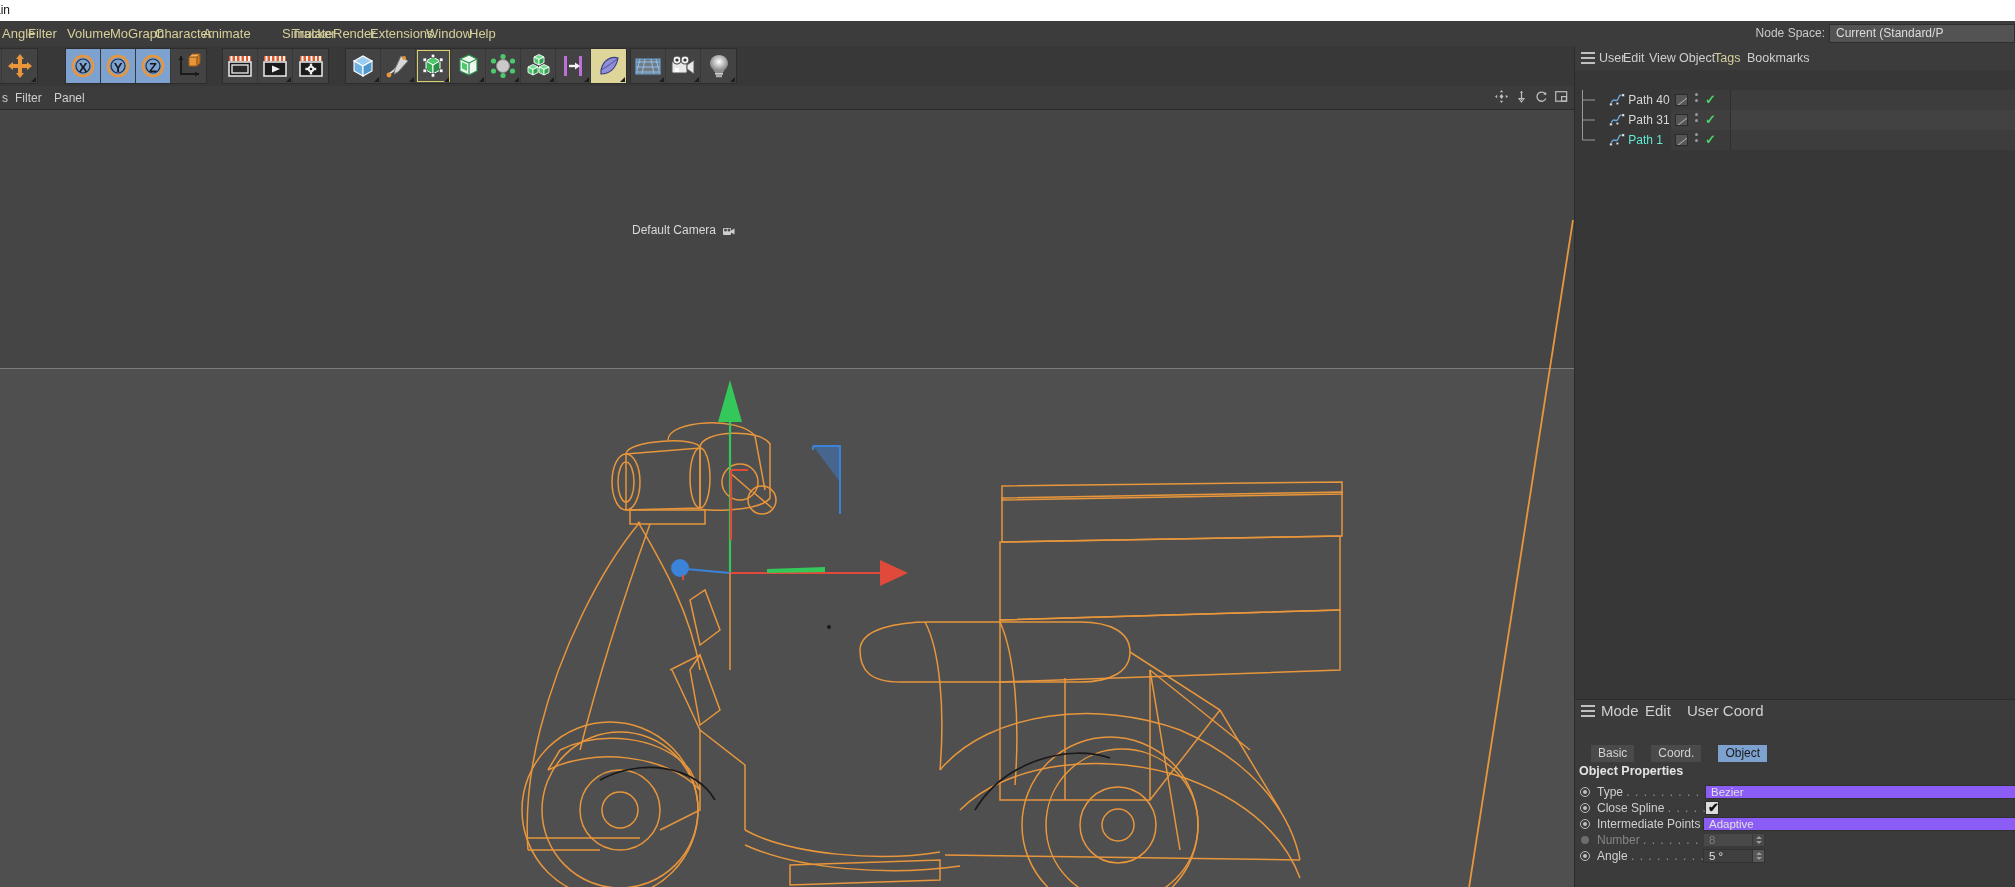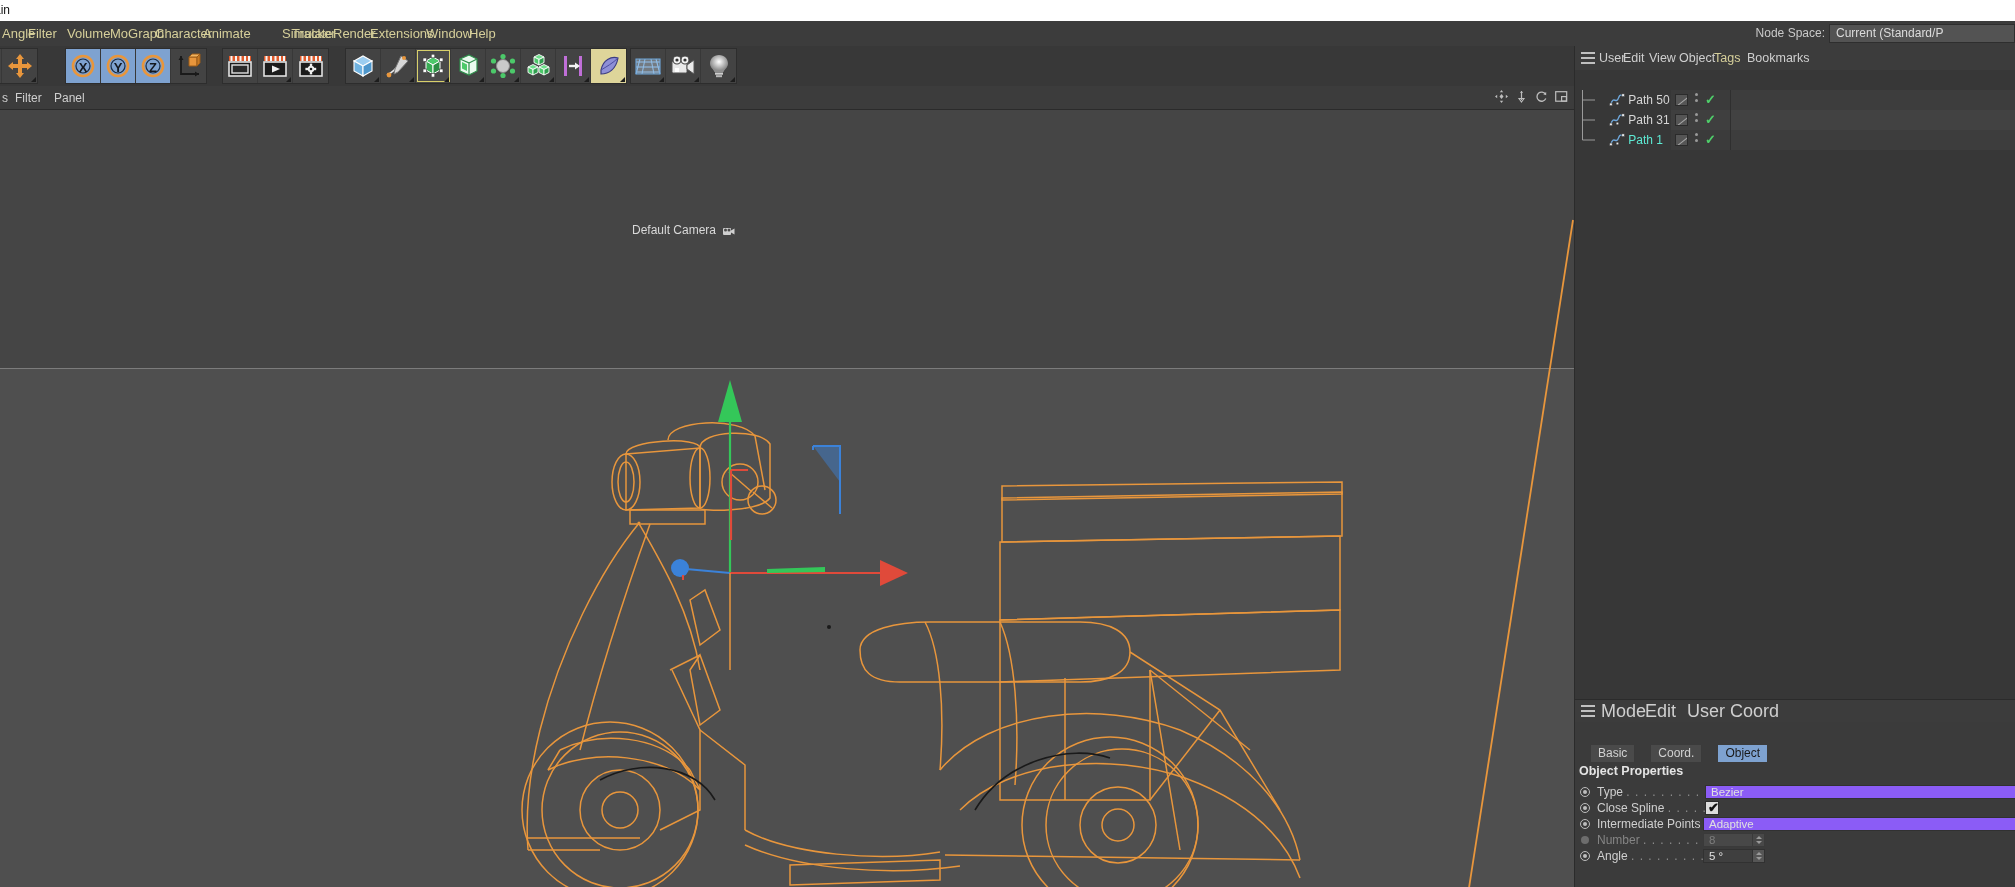--- a/index.html
+++ b/index.html
@@ -104,21 +104,21 @@
   .swatch:after { content:""; position:absolute; left:-3px; top:5px; width:22px; height:1px;
                   background:#aaa; transform:rotate(-38deg); }
   .dots { position:absolute; left:120px; top:3px; }
   .dots i { display:block; width:3px; height:3px; border-radius:50%; background:#9a9a9a; margin-bottom:3px; }
   .tick { position:absolute; left:130px; top:3px; color:#4fcf6a; font-size:13px; line-height:13px; font-weight:bold;}
 
   
   .attrmgr { position:absolute; left:0; top:678px; width:441px; height:188px;
              background:#3b3b3b; border-left:1px solid #2b2b2b; border-top:1px solid #2b2b2b; }
   .am-menubar { position:absolute; left:0; top:0; width:441px; height:22px; background:#3c3c3c; }
-  .am-menubar .am-mi { position:absolute; top:0; height:22px; line-height:22px; font-size:18px; color:#cfcfcf; }
+  .am-menubar .am-mi { position:absolute; top:0; height:22px; line-height:22px; font-size:15px; color:#cfcfcf; }
   .am-title { position:absolute; left:0; top:22px; width:441px; height:22px;
               border-top:1px solid #313131; }
   .am-title .t { position:absolute; left:28px; top:0; height:22px; line-height:22px;
                  font-size:12.5px; color:#d8d8d8; }
   .am-tabs { position:absolute; left:0; top:45px; height:17px; display:flex; }
   .am-tab { height:17px; line-height:17px; padding:0 7px; font-size:12px; color:#d2d2d2;
             background:#4a4a4a; border-right:1px solid #3a3a3a;margin-left:16px; }
   .am-tab.active { background:#7ea2d0; color:#1a1a1a; }
   .am-section { position:absolute; left:4px; top:64px; font-size:12.5px; color:#e4e4e4; font-weight:bold; }
   .prow { position:absolute; left:0; width:441px; height:16px; }
@@ -597,21 +597,21 @@
             <div class="restbg"></div>
             <div class="cols"></div>
             <div style="position: absolute; left: 0px; top: 0px; width: 96px; height: 20px;"><svg width="96" height="20">
                 <path d="M7.5 0 L7.5 20 M7.5 10 L20 10" stroke="#9a9a9a" stroke-width="1" fill="none"></path>
               </svg></div>
             <div class="namecell" style="left: 34px; color: rgb(214, 214, 214);"><svg width="16" height="14" viewBox="0 0 18 16" style="vertical-align:-3px">
                 <path d="M2 13 C 5 2, 8 14, 11 5 C 13 0, 15 4, 16 3" fill="none" stroke="#6fa8dc" stroke-width="1.6"></path>
                 <rect x="0.5" y="11.5" width="3" height="3" fill="#e8e8e8" stroke="#333" stroke-width="0.6"></rect>
                 <rect x="8" y="10.5" width="3" height="3" fill="#e8e8e8" stroke="#333" stroke-width="0.6"></rect>
                 <rect x="14.5" y="1" width="3" height="3" fill="#e8e8e8" stroke="#333" stroke-width="0.6"></rect>
-              </svg> <span>Path 50</span></div>
+              </svg> <span>Path 40</span></div>
             <div class="swatch"></div>
             <div class="dots">
               <i></i>
               <i></i>
             </div>
             <div class="tick">✓</div>
           </div>
           <div class="om-row" style="top: 40px;">
             <div class="restbg"></div>
             <div class="cols"></div>

